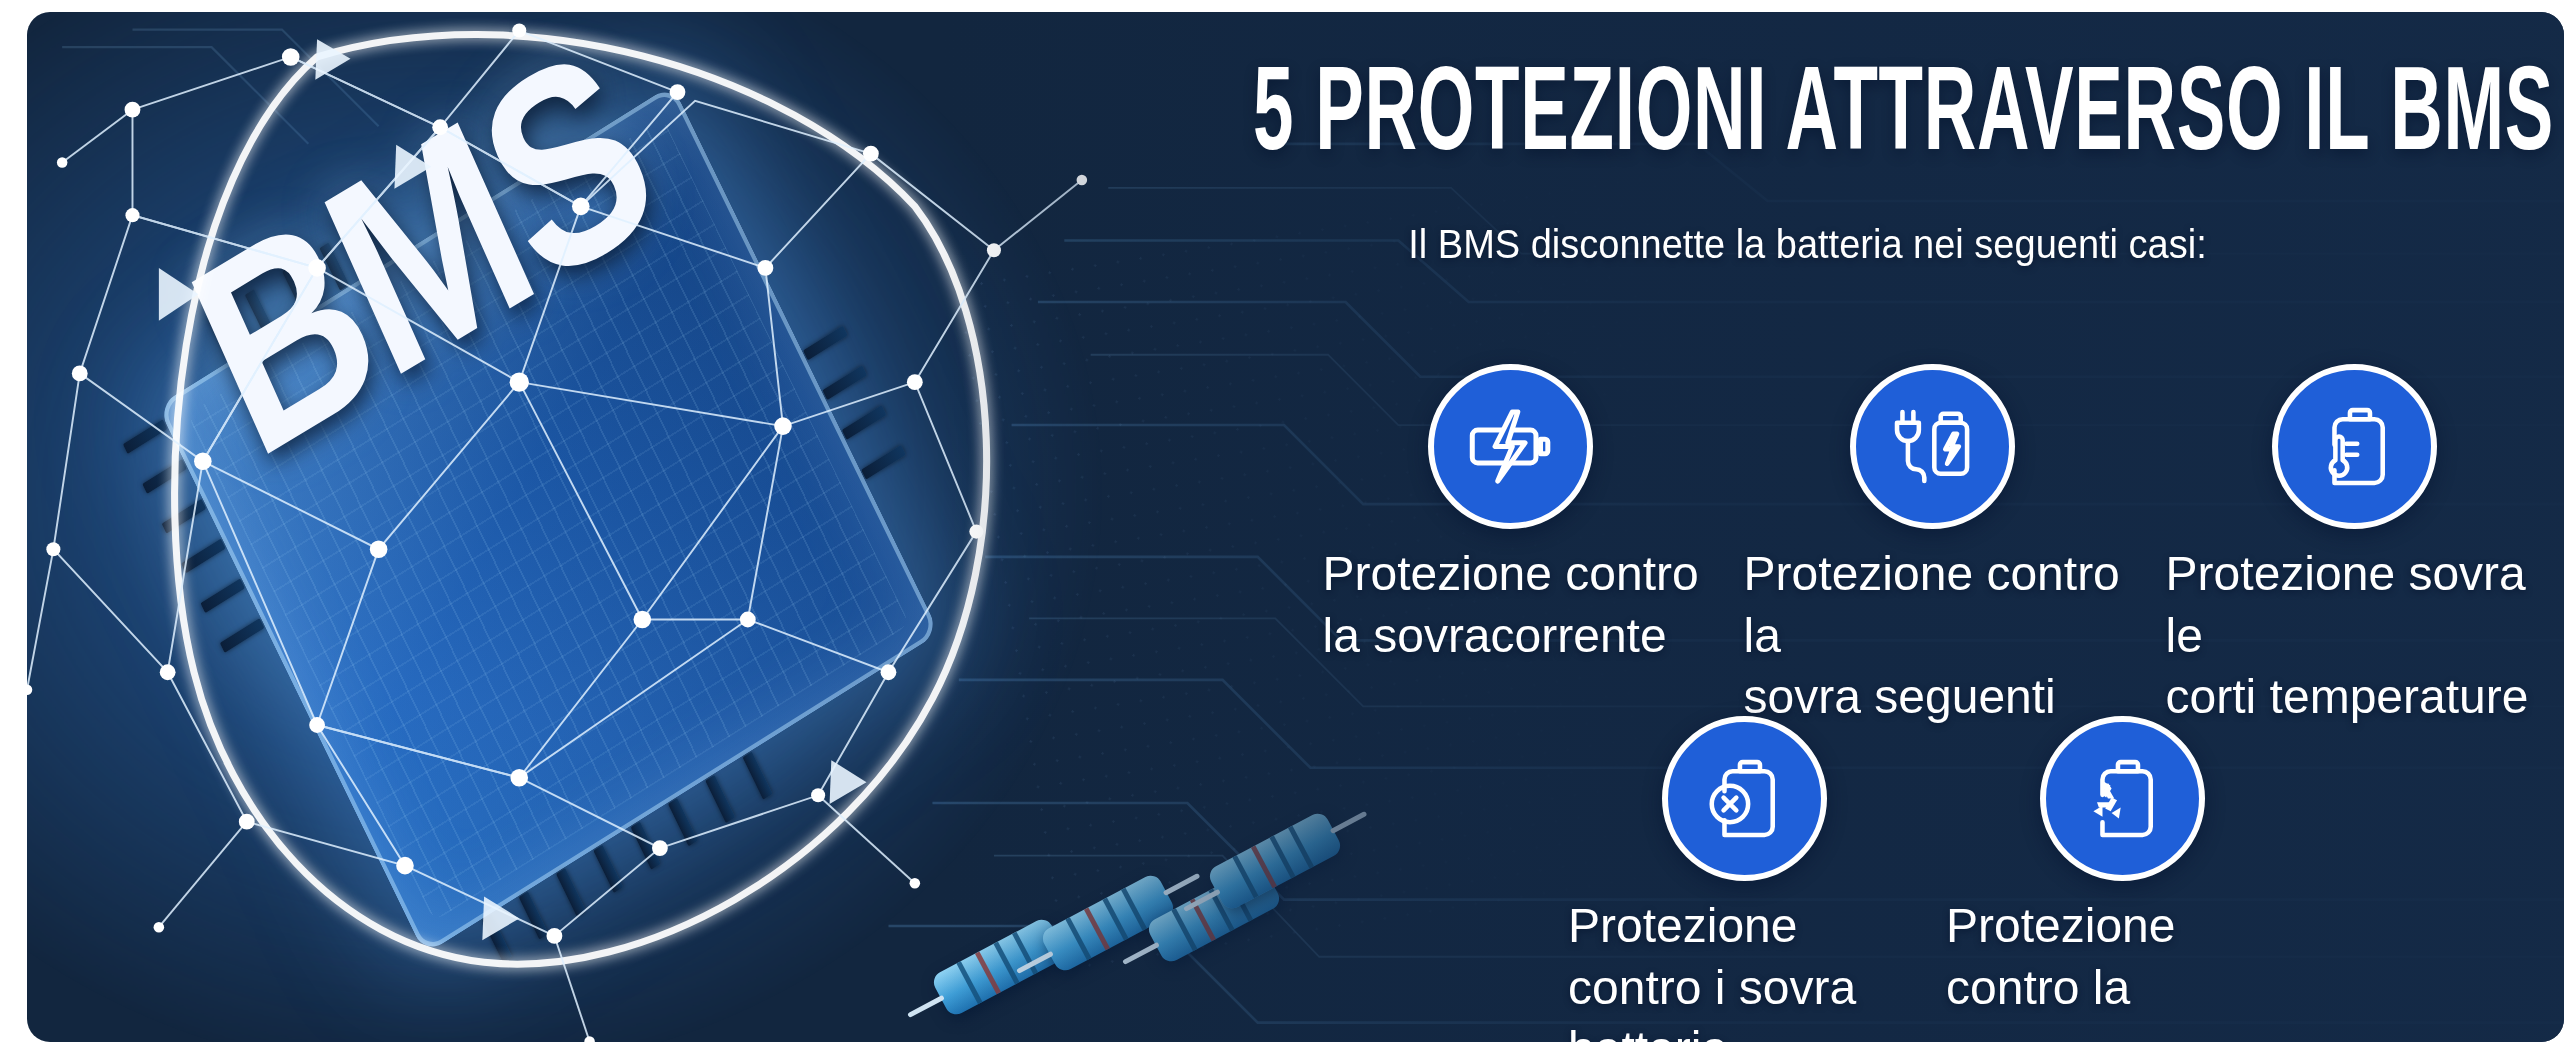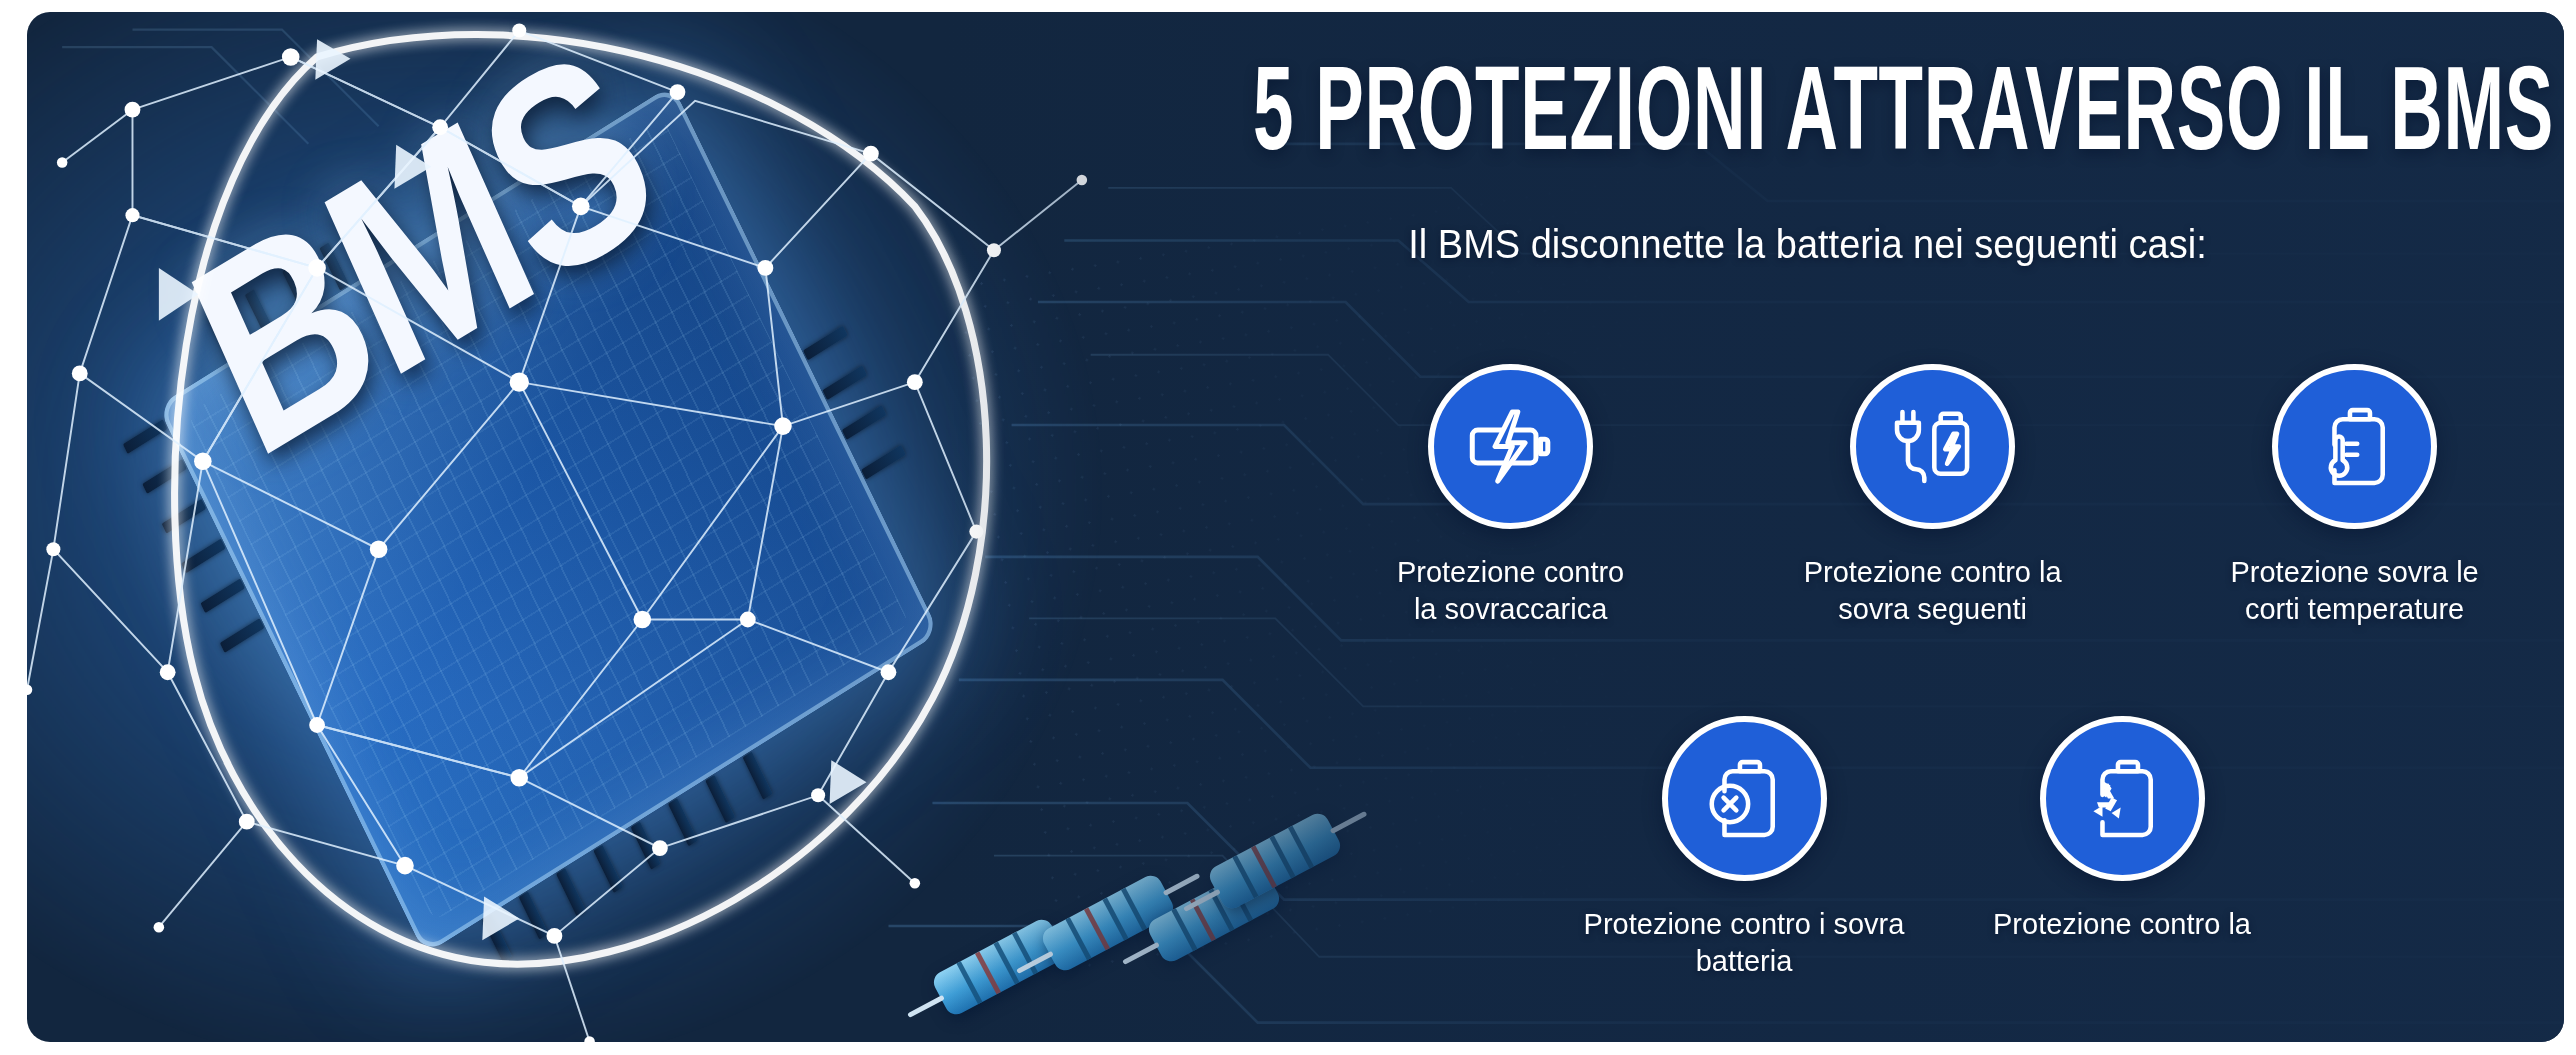--- a/index.html
+++ b/index.html
@@ -126,22 +126,22 @@
     width:153px;height:153px;border-radius:50%;
     background:#1f5fd8;
     border:6.2px solid #ffffff;
     display:flex;align-items:center;justify-content:center;
     box-shadow:0 5.3px 19.3px rgba(0,15,45,.45);
     flex:0 0 auto;
   }
   .circle svg{display:block;}
 
   .caption{
-    margin-top:25px;text-align:center;color:#ffffff;
-    font-size:29px;line-height:1.28;
+    margin-top:14px;text-align:left;color:#ffffff;
+    font-size:48px;line-height:1.28;
     text-shadow:0 1.8px 6.2px rgba(0,15,40,.6);
   }
 </style>
 </head>
 <body>
 
 <div id="banner">
 
   <div class="bg-base"></div>
 
@@ -326,21 +326,21 @@
           <svg width="91" height="91" viewBox="0 0 100 100">
             <g fill="none" stroke="#ffffff" stroke-width="5.5" stroke-linejoin="round" stroke-linecap="round">
               <path d="M14,32 h58 a6,6 0 0 1 6,6 v24 a6,6 0 0 1 -6,6 h-58 a6,6 0 0 1 -6,-6 v-24 a6,6 0 0 1 6,-6 z"></path>
               <path d="M83,42 h5 a3,3 0 0 1 3,3 v10 a3,3 0 0 1 -3,3 h-5 z"></path>
               <path d="M52,12 L33,50 L52,50 L36,88 L66,46 L47,46 L58,12 Z" fill="#1f5fd8"></path>
             </g>
           </svg>
         </div>
         <div class="caption">
           <div>Protezione contro</div>
-          <div>la sovraccarica</div>
+          <div>la sovracorrente</div>
         </div>
       </div>
 
       <div class="item">
         <div class="circle">
           <svg width="91" height="91" viewBox="0 0 100 100">
             <g fill="none" stroke="#ffffff" stroke-width="5" stroke-linejoin="round" stroke-linecap="round">
               <path d="M17,12 v12 M29,12 v12"></path>
               <path d="M11,24 h24 v8 a12,12 0 0 1 -24,0 z"></path>
               <path d="M23,44 v22 a9,9 0 0 0 9,9 a9,9 0 0 1 9,9 v4"></path>

